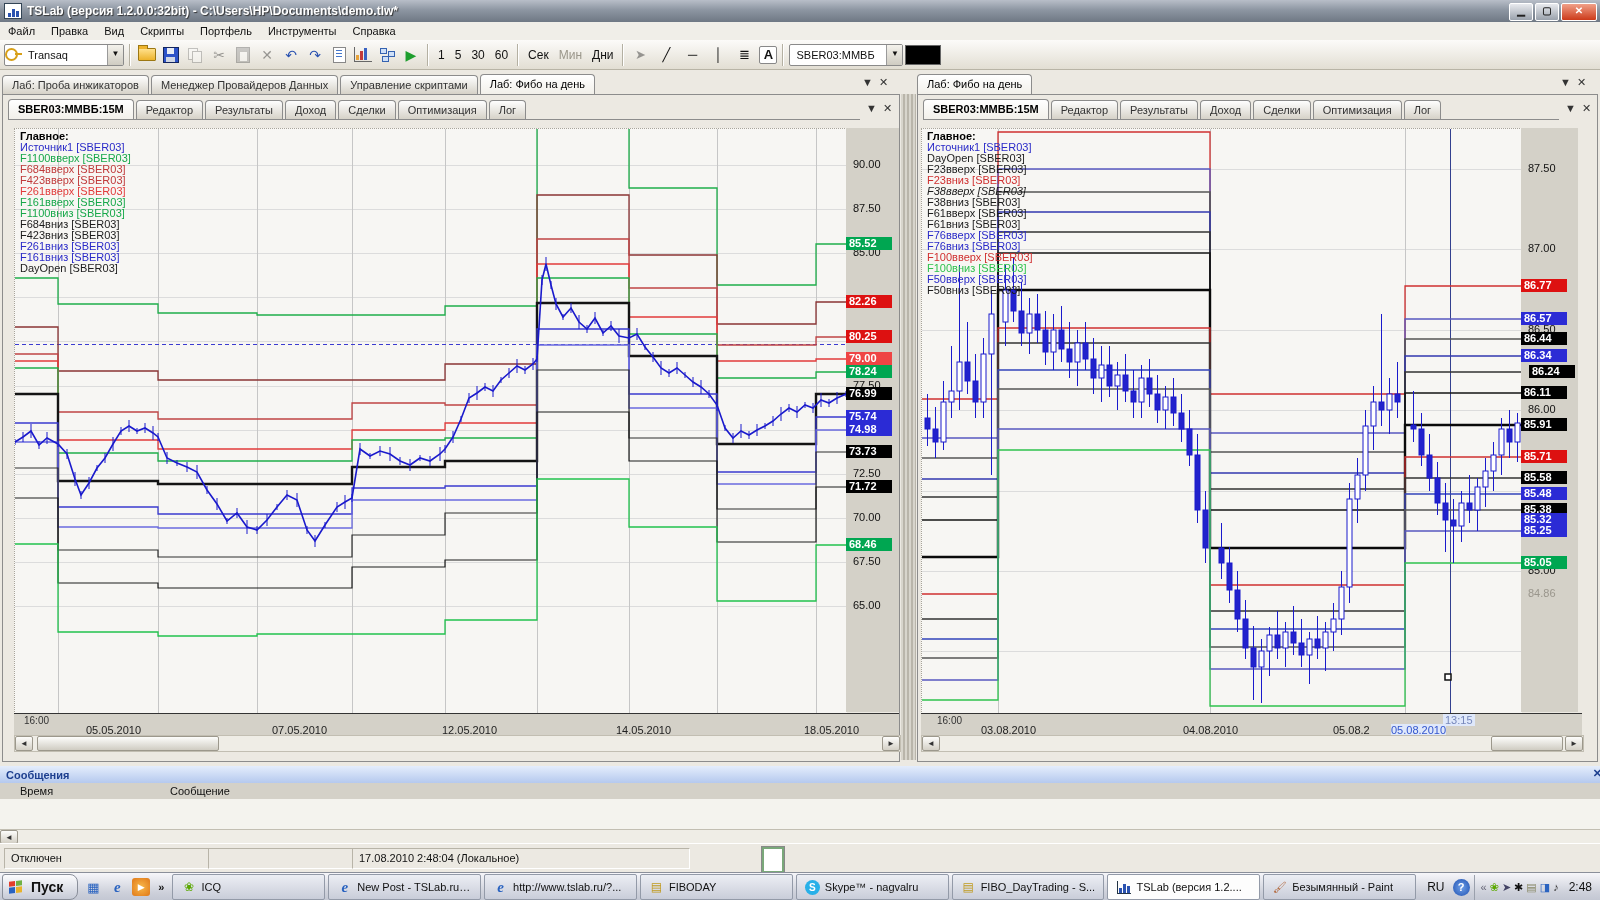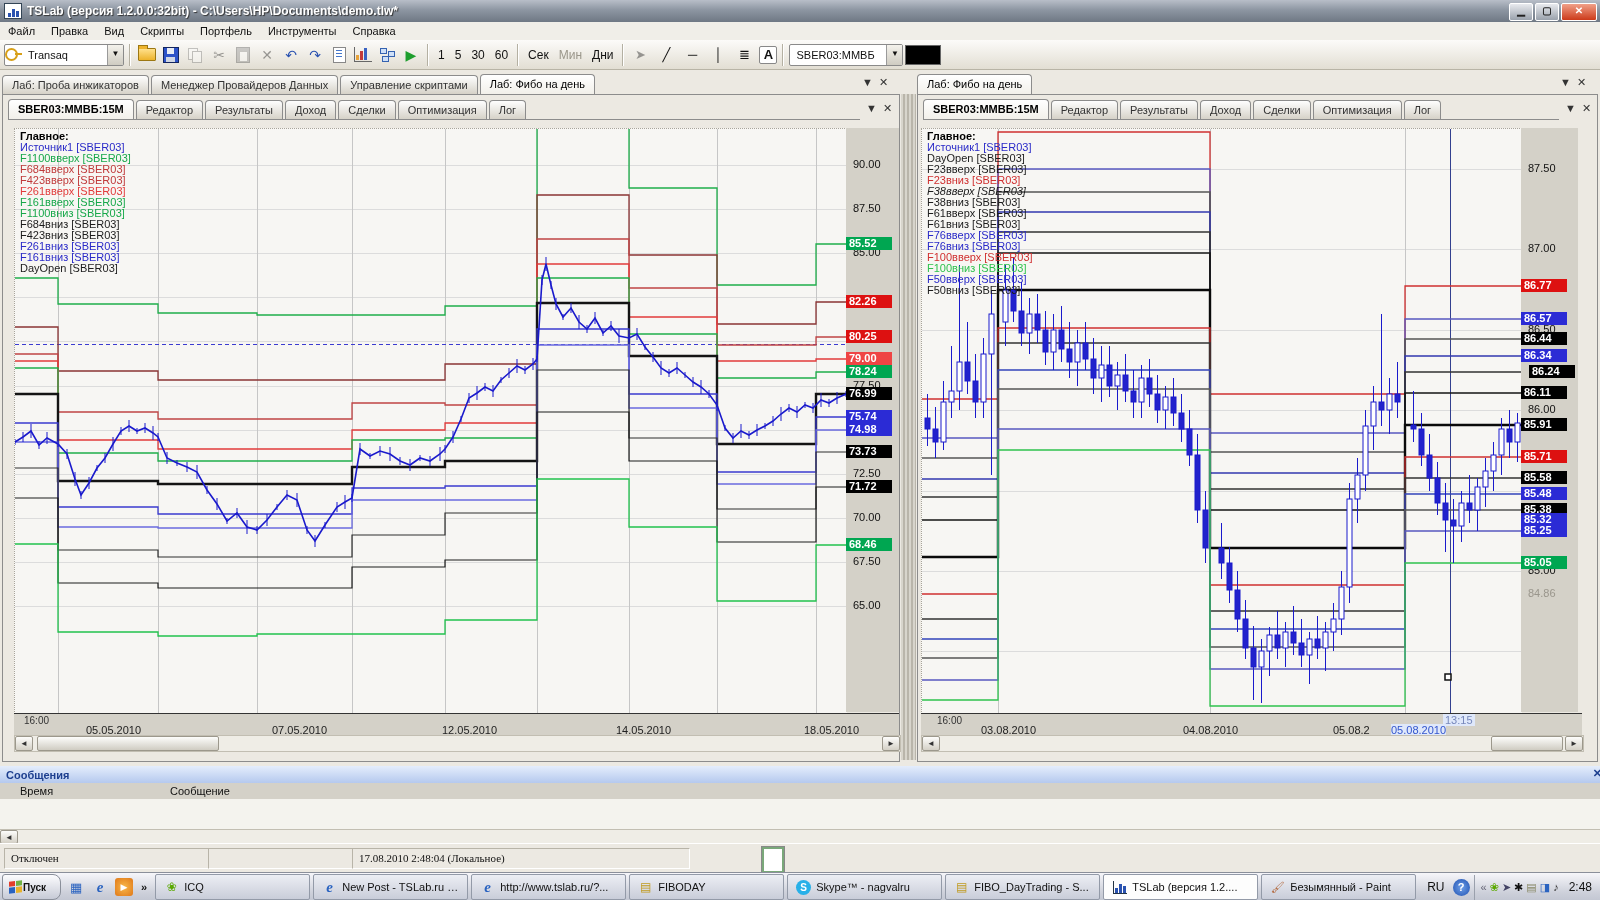--- a/index.html
+++ b/index.html
@@ -97,23 +97,23 @@
   .msg-body{background:#f4f3ee;border-bottom:1px solid #c6c2b6;}
   
   .statusbar{background:#ece9e2;border-top:1px solid #fff;}
   .scell{position:absolute;top:4px;height:19px;line-height:19px;padding-left:6px;
     border:1px solid #b8b4a8;border-right-color:#fff;border-bottom-color:#fff;background:#ece9e2;}
   .sind{position:absolute;width:18px;height:22px;background:#fff;border:2px solid #7aa87a;outline:1px solid #888;}
   .stabs{position:absolute;display:flex;align-items:flex-end;}
   
   .taskbar{background:linear-gradient(#f6f6fa,#cdd0da 70%,#c2c6d2);border-top:1px solid #8a8f9a;
     display:flex;align-items:center;}
-  .startbtn{display:flex;align-items:center;gap:0;height:24px;padding:0 14px 0 6px;margin-left:2px;
+  .startbtn{display:flex;align-items:center;gap:8px;height:24px;padding:0 14px 0 6px;margin-left:2px;
     background:linear-gradient(#fcfcfe,#c6cad6);border:1px solid #8a8f9a;border-radius:3px 8px 8px 3px;
-    font-weight:bold;font-size:10px;}
+    font-weight:bold;font-size:14px;}
   .xpflag{width:14px;height:13px;display:grid;grid-template-columns:6px 6px;grid-template-rows:5px 6px;gap:1px;transform:skewY(-6deg);}
   .xpflag i:nth-child(1){background:#e33e2b;} .xpflag i:nth-child(2){background:#71b144;}
   .xpflag i:nth-child(3){background:#2a63c0;} .xpflag i:nth-child(4){background:#e8b22a;}
   .ql{display:flex;align-items:center;gap:6px;margin:0 6px;}
   .qlicon{width:18px;height:18px;display:flex;align-items:center;justify-content:center;font-size:13px;}
   .tb-btn{height:24px;display:flex;align-items:center;gap:5px;padding:0 8px;margin-right:3px;
     background:linear-gradient(#eceef4,#c9cdd9);border:1px solid #939aa8;border-radius:2px;
     font-size:11px;white-space:nowrap;overflow:hidden;}
   .tb-btn.active{background:#fdfdfd;}
   .tb-ic{width:15px;height:15px;display:flex;align-items:center;justify-content:center;font-size:12px;flex:none;}
@@ -710,21 +710,21 @@
   <div class="abs colhdr" id="msg-cols" style="left:0;top:783px;width:1600px;height:16px;">
       <span style="left: 20px;">Время</span>
       <span style="left: 170px;">Сообщение</span>
     </div>
   <div class="abs msg-body" style="left:0;top:799px;width:1600px;height:30px;"></div>
   <div class="abs scroll" style="left:0;top:829px;width:1600px;height:14px;border-left:none;border-right:none;">
     <span class="sbtn">◄</span>
       <span class="track"></span>
   </div>
 
-  <div class="abs statusbar" style="left:0;top:843px;width:1600px;height:29px;font-family:Liberation Serif, serif;">
+  <div class="abs statusbar" style="left:0;top:843px;width:1600px;height:29px;">
     <span class="scell" style="left:4px;width:198px;">Отключен</span>
     <span class="scell" style="left:208px;width:140px;"></span>
     <span class="scell" style="left:352px;width:330px;">17.08.2010 2:48:04 (Локальное)</span>
     <span class="sind" style="left:762px;top:3px;"></span>
   </div>
 
   <div class="abs taskbar" style="left:0;top:872px;width:1600px;height:28px;">
     <span class="startbtn">
       <span class="xpflag">
           <i></i>

